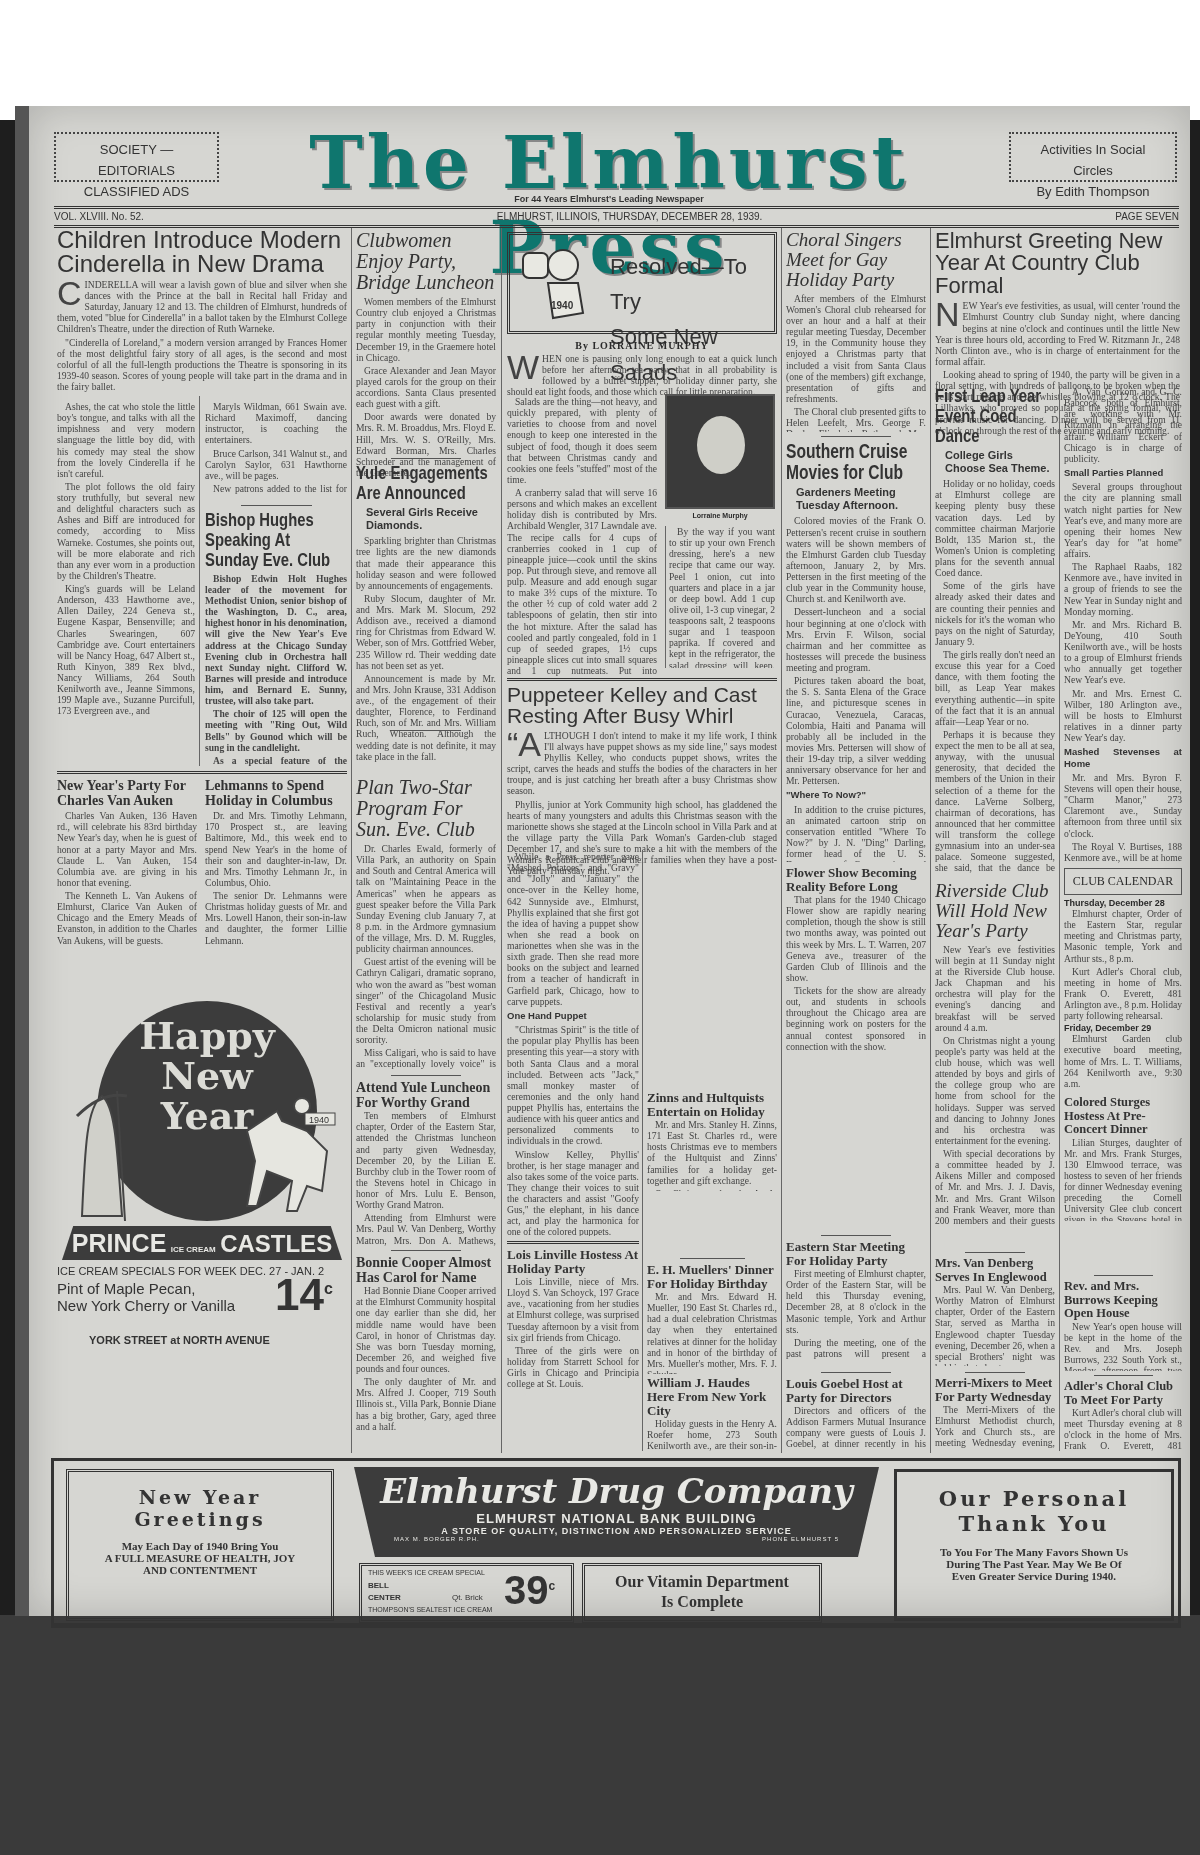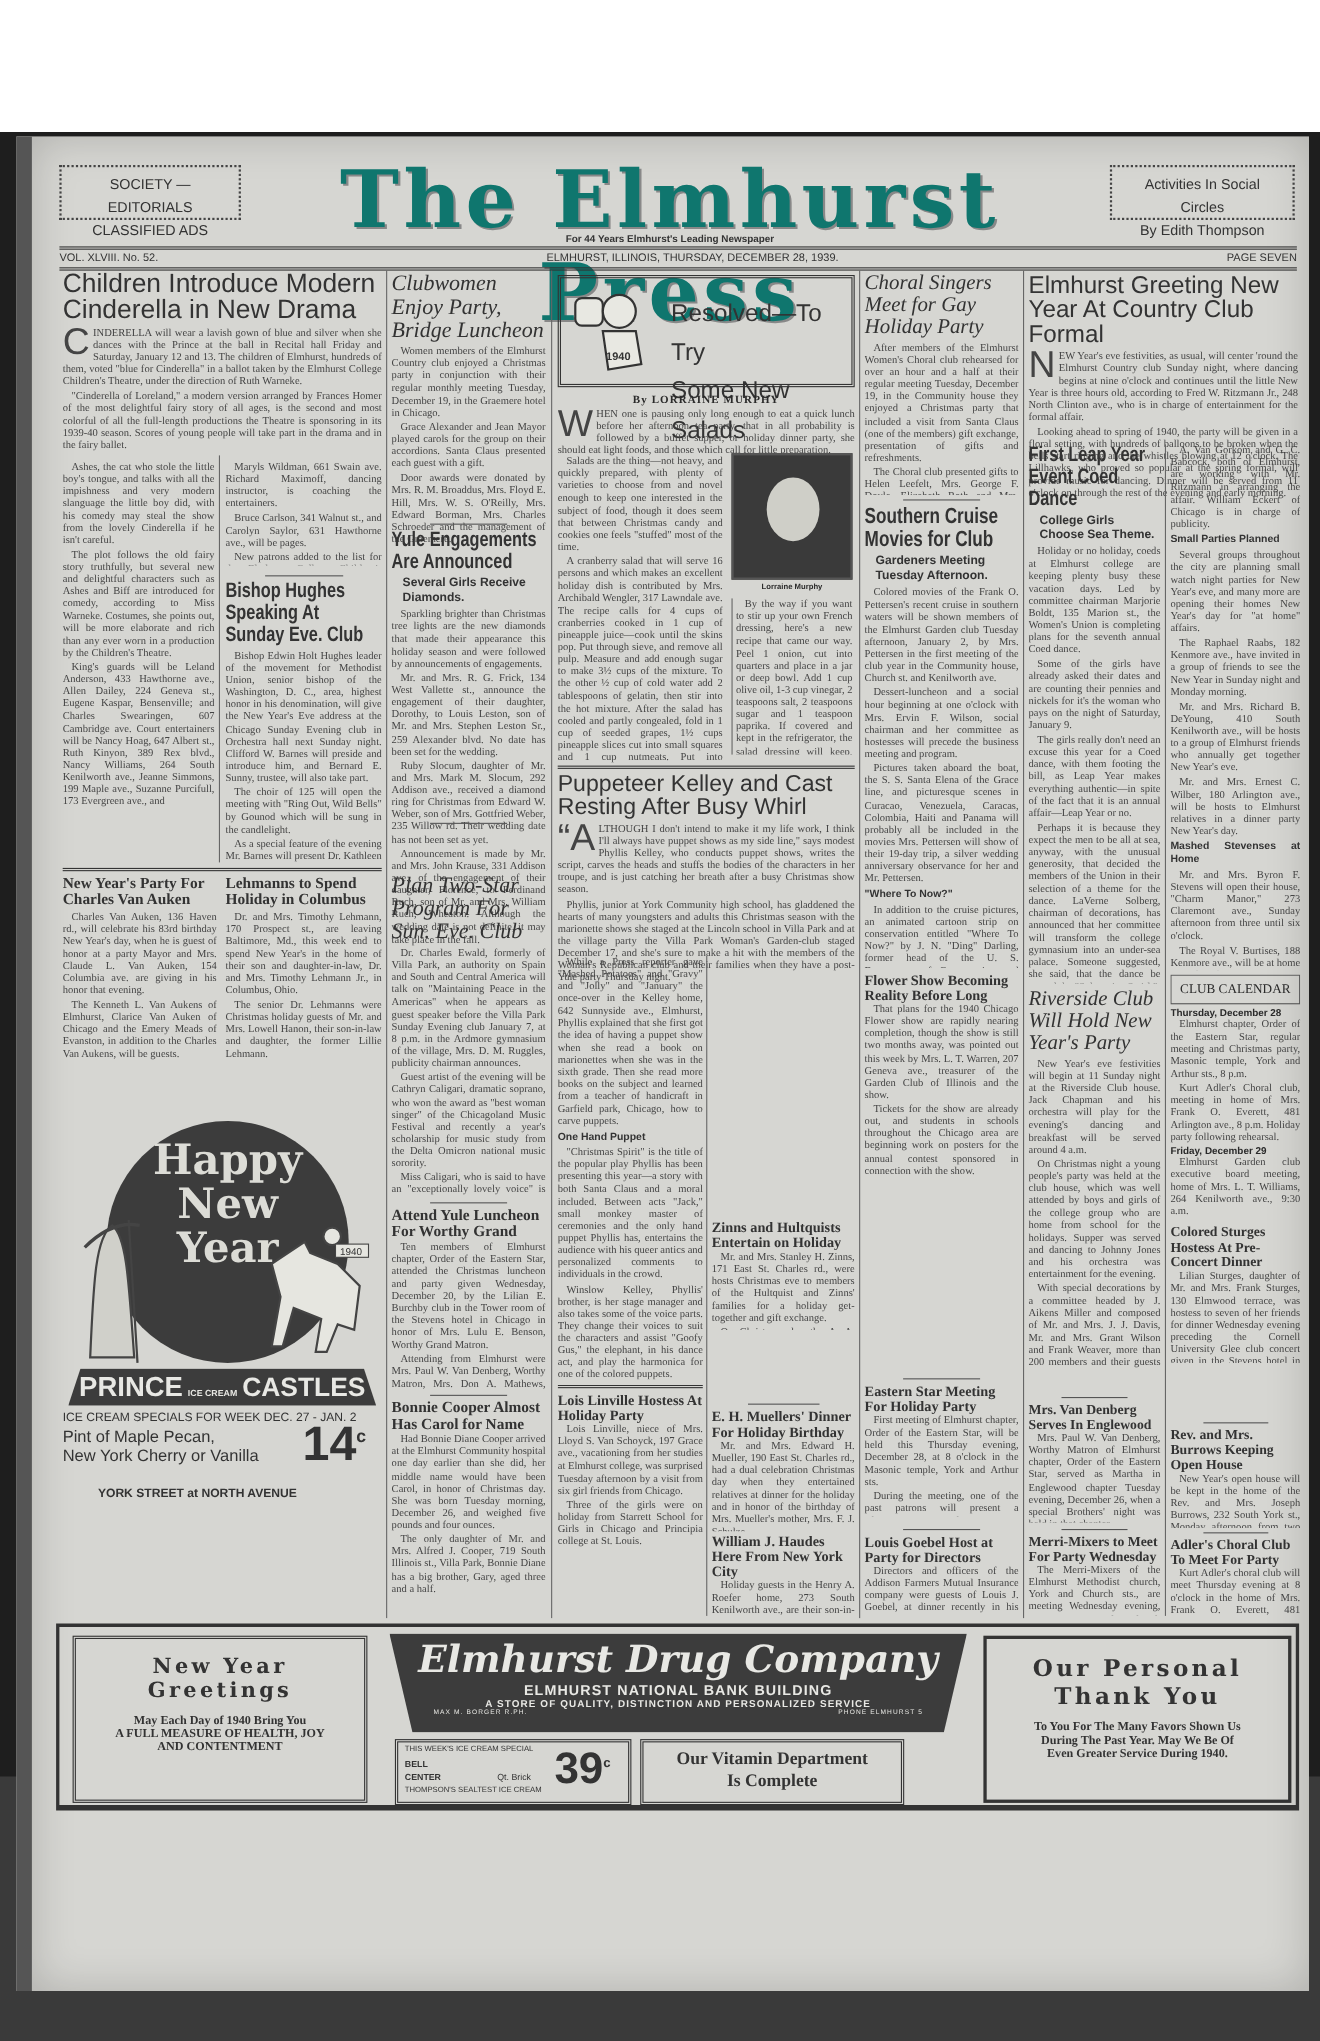--- a/index.html
+++ b/index.html
@@ -1,20 +1,20 @@
 <!DOCTYPE html>
 <html><head>
 <meta charset="utf-8">
 <style>
   * { box-sizing: border-box; margin: 0; padding: 0; }
   html, body { width: 1200px; height: 1855px; background: #1e1e1e; overflow: hidden; }
   body { position: relative; font-family: "Liberation Serif", serif; color: #2a2a2a; }
   .scan-top { position: absolute; left: 0; top: 0; width: 1200px; height: 120px; background: #fff; }
   .scan-bottom { position: absolute; left: 0; top: 1615px; width: 1200px; height: 240px; background: #3a3a3a; }
-  .page { position: absolute; left: 15px; top: 124px; width: 1175px; height: 1686px; background: #d6d6d2;
+  .page { position: absolute; left: 15px; top: 106px; width: 1175px; height: 1510px; background: #d6d6d2;
           border-left: 14px solid #555; box-shadow: inset 0 0 40px rgba(0,0,0,0.18); }
   .abs { position: absolute; }
   .box-ear { border: 2px dotted #444; padding: 6px 10px; text-align: center; font-family: "Liberation Sans", sans-serif;
              font-size: 13px; line-height: 1.6; color: #333; }
   .flag { font-family: "DejaVu Serif", serif; font-weight: bold; font-size: 72px; letter-spacing: 4px; color: #0f766e;
           text-align: center; text-shadow: 2px 2px 0 #888; }
   .motto { font-family: "Liberation Sans", sans-serif; font-weight: bold; font-size: 9px; text-align: center; color: #333; }
   .rule2 { border-top: 3px double #333; }
   .dateline { font-family: "Liberation Sans", sans-serif; font-size: 10px; color: #333; display: flex; justify-content: space-between; }
   .col-rule { border-left: 1px solid #666; }
@@ -71,21 +71,21 @@
   </div>
   <div class="abs col-rule" style="left:170px; top:290px; height:370px;"></div>
   <div class="abs body" style="left:176px; top:295px; width:142px; height:95px; overflow:hidden;">
     <p>Maryls Wildman, 661 Swain ave. Richard Maximoff, dancing instructor, is coaching the entertainers.</p>
     <p>Bruce Carlson, 341 Walnut st., and Carolyn Saylor, 631 Hawthorne ave., will be pages.</p>
     <p>New patrons added to the list for the Elmhurst College Children's Theatre for the 1939-40 season are the Rev. Fred Harrison and Mrs. Elsa Chandler Fischer.</p>
   </div>
   <div class="abs" style="left:176px; top:395px; width:142px; height:265px; overflow:hidden;">
     <div class="short-rule"></div>
     <div class="hc" style="font-size:19px; width:180px;">Bishop Hughes Speaking At Sunday Eve. Club</div>
-    <div class="body" style="margin-top:3px;">
+    <div class="body" style="margin-top:3px;font-weight:bold;">
       <p>Bishop Edwin Holt Hughes leader of the movement for Methodist Union, senior bishop of the Washington, D. C., area, highest honor in his denomination, will give the New Year's Eve address at the Chicago Sunday Evening club in Orchestra hall next Sunday night. Clifford W. Barnes will preside and introduce him, and Bernard E. Sunny, trustee, will also take part.</p>
       <p>The choir of 125 will open the meeting with "Ring Out, Wild Bells" by Gounod which will be sung in the candlelight.</p>
       <p>As a special feature of the evening Mr. Barnes will present Dr. Kathleen MacArthur at the seven o'clock service. Professor at Hollins college, Virginia, she is one of the few women to be invited to take the Bible talk hour at the Sunday Evening club. Doors will open at 6:45; admission is free.</p>
     </div>
   </div>
   <div class="abs" style="left:28px; top:665px; width:290px; border-top:3px double #333;"></div>
   <div class="abs" style="left:28px; top:672px; width:140px; height:210px; overflow:hidden;">
     <div class="hb" style="font-size:14px;">New Year's Party For Charles Van Auken</div>
     <div class="body" style="margin-top:2px;">
       <p>Charles Van Auken, 136 Haven rd., will celebrate his 83rd birthday New Year's day, when he is guest of honor at a party Mayor and Mrs. Claude L. Van Auken, 154 Columbia ave. are giving in his honor that evening.</p>
@@ -142,21 +142,20 @@
       <p>Grace Alexander and Jean Mayor played carols for the group on their accordions. Santa Claus presented each guest with a gift.</p>
       <p>Door awards were donated by Mrs. R. M. Broaddus, Mrs. Floyd E. Hill, Mrs. W. S. O'Reilly, Mrs. Edward Borman, Mrs. Charles Schroeder and the management of the Graemere.</p>
     </div>
   </div>
   <div class="abs" style="left:327px; top:348px; width:140px;">
     <div class="short-rule"></div>
     <div class="hc" style="font-size:19px; width:180px;">Yule Engagements Are Announced</div>
     <div class="sub">Several Girls Receive Diamonds.</div>
     <div class="body">
       <p>Sparkling brighter than Christmas tree lights are the new diamonds that made their appearance this holiday season and were followed by announcements of engagements.</p>
-      <p>Mr. and Mrs. R. G. Frick, 134 West Vallette st., announce the engagement of their daughter, Dorothy, to Louis Leston, son of Mr. and Mrs. Stephen Leston Sr., 259 Alexander blvd. No date has been set for the wedding.</p>
       <p>Ruby Slocum, daughter of Mr. and Mrs. Mark M. Slocum, 292 Addison ave., received a diamond ring for Christmas from Edward W. Weber, son of Mrs. Gottfried Weber, 235 Willow rd. Their wedding date has not been set as yet.</p>
       <p>Announcement is made by Mr. and Mrs. John Krause, 331 Addison ave., of the engagement of their daughter, Florence, to Ferdinand Ruch, son of Mr. and Mrs. William Ruch, Wheaton. Although the wedding date is not definite, it may take place in the fall.</p>
     </div>
   </div>
   <div class="abs" style="left:327px; top:620px; width:140px; height:345px; overflow:hidden;">
     <div class="short-rule"></div>
     <div class="hi" style="font-size:20px;margin-top:46px;">Plan Two-Star Program For Sun. Eve. Club</div>
     <div class="body" style="margin-top:3px;">
       <p>Dr. Charles Ewald, formerly of Villa Park, an authority on Spain and South and Central America will talk on "Maintaining Peace in the Americas" when he appears as guest speaker before the Villa Park Sunday Evening club January 7, at 8 p.m. in the Ardmore gymnasium of the village, Mrs. D. M. Ruggles, publicity chairman announces.</p>
       <p>Guest artist of the evening will be Cathryn Caligari, dramatic soprano, who won the award as "best woman singer" of the Chicagoland Music Festival and recently a year's scholarship for music study from the Delta Omicron national music sorority.</p>

